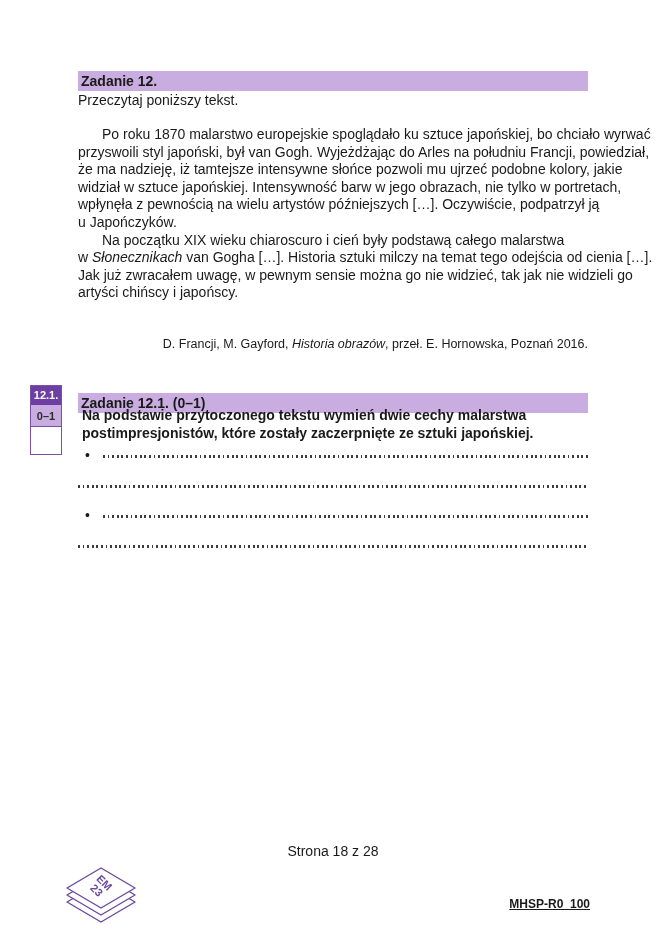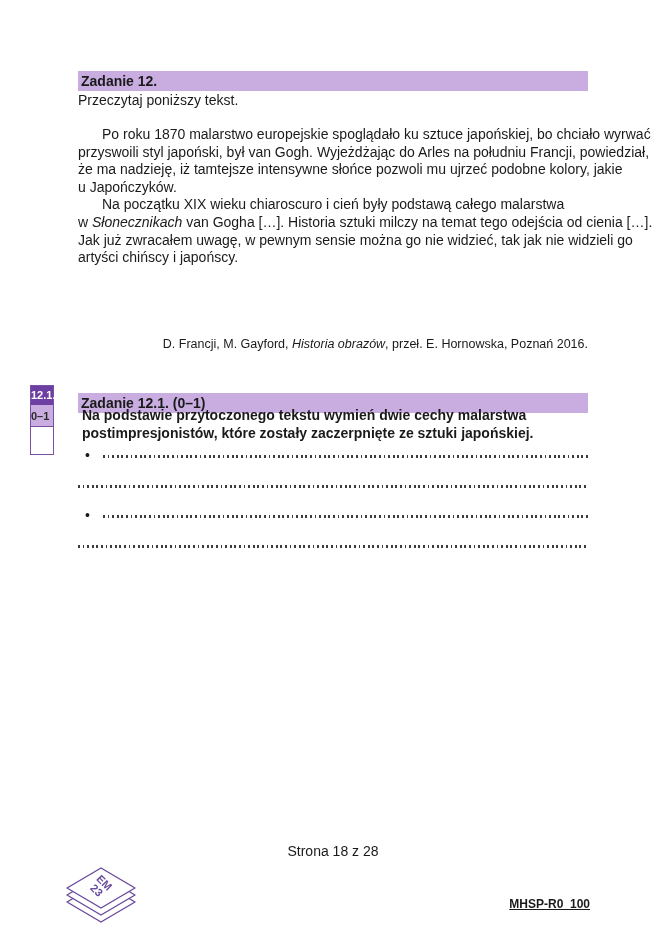--- a/index.html
+++ b/index.html
@@ -18,30 +18,30 @@
   .instruction { position:absolute; left:78px; top:92px; font-size:14px; }
   .textblock { position:absolute; left:78px; top:126px; width:514px; font-size:14px; }
   .textblock .line { line-height:17.6px; white-space:nowrap; }
   .textblock .indent { padding-left:24px; }
   .citation {
     position:absolute; left:78px; top:337px; width:510px;
     text-align:right; font-size:12.5px; white-space:nowrap;
   }
   
   .scorebox {
-    position:absolute; left:30px; top:385px; width:24px; height:70px;
+    position:absolute; left:30px; top:385px; width:32px; height:70px;
     border:1px solid var(--box-border,#7a4fa5); background:#ffffff;
   }
   .scorebox .sb-number {
     height:19px; background:var(--box-header-bg,#6e3fa3); color:#ffffff;
     font-size:11px; font-weight:bold; text-align:center; line-height:19px;
   }
   .scorebox .sb-points {
     height:22px; background:var(--banner-bg,#c9ade0); color:#2b2b2b;
-    font-size:11px; font-weight:bold; text-align:left; line-height:22px;
+    font-size:11px; font-weight:bold; text-align:center; line-height:22px;
     border-bottom:1px solid var(--box-border,#7a4fa5);
   }
   .scorebox .sb-empty { height:27px; background:#ffffff; }
   .question { position:absolute; left:82px; top:406px; width:512px; font-size:14px; font-weight:bold; }
   .question .line { line-height:18px; }
   .bullet { position:absolute; font-size:14px; line-height:14px; }
   .dotline {
     position:absolute; height:3px;
     background-image:repeating-linear-gradient(to right, #3c3c3c 0 1.8px, transparent 1.8px 4.6px);
   }
@@ -58,20 +58,22 @@
   <div class="banner" style="top:71px;">
     <span>Zadanie 12.</span>
   </div>
 
   <div class="instruction">Przeczytaj poniższy tekst.</div>
 
   <div class="textblock">
     <div class="line indent">Po roku 1870 malarstwo europejskie spoglądało ku sztuce japońskiej, bo chciało wyrwać</div>
     <div class="line">przyswoili styl japoński, był van Gogh. Wyjeżdżając do Arles na południu Francji, powiedział,</div>
     <div class="line">że ma nadzieję, iż tamtejsze intensywne słońce pozwoli mu ujrzeć podobne kolory, jakie</div>
+    <div class="line">widział w sztuce japońskiej. Intensywność barw w jego obrazach, nie tylko w portretach,</div>
+    <div class="line">wpłynęła z pewnością na wielu artystów późniejszych […]. Oczywiście, podpatrzył ją</div>
     <div class="line">u Japończyków.</div>
     <div class="line indent">Na początku XIX wieku chiaroscuro i cień były podstawą całego malarstwa</div>
     <div class="line"><span>w </span><em>Słonecznikach</em><span> van Gogha […]. Historia sztuki milczy na temat tego odejścia od cienia […].</span></div>
     <div class="line">Jak już zwracałem uwagę, w pewnym sensie można go nie widzieć, tak jak nie widzieli go</div>
     <div class="line">artyści chińscy i japońscy.</div>
   </div>
 
   <div class="citation"><span>D. Francji, M. Gayford, </span><em>Historia obrazów</em><span>, przeł. E. Hornowska, Poznań 2016.</span></div>
 
   <div class="scorebox">

